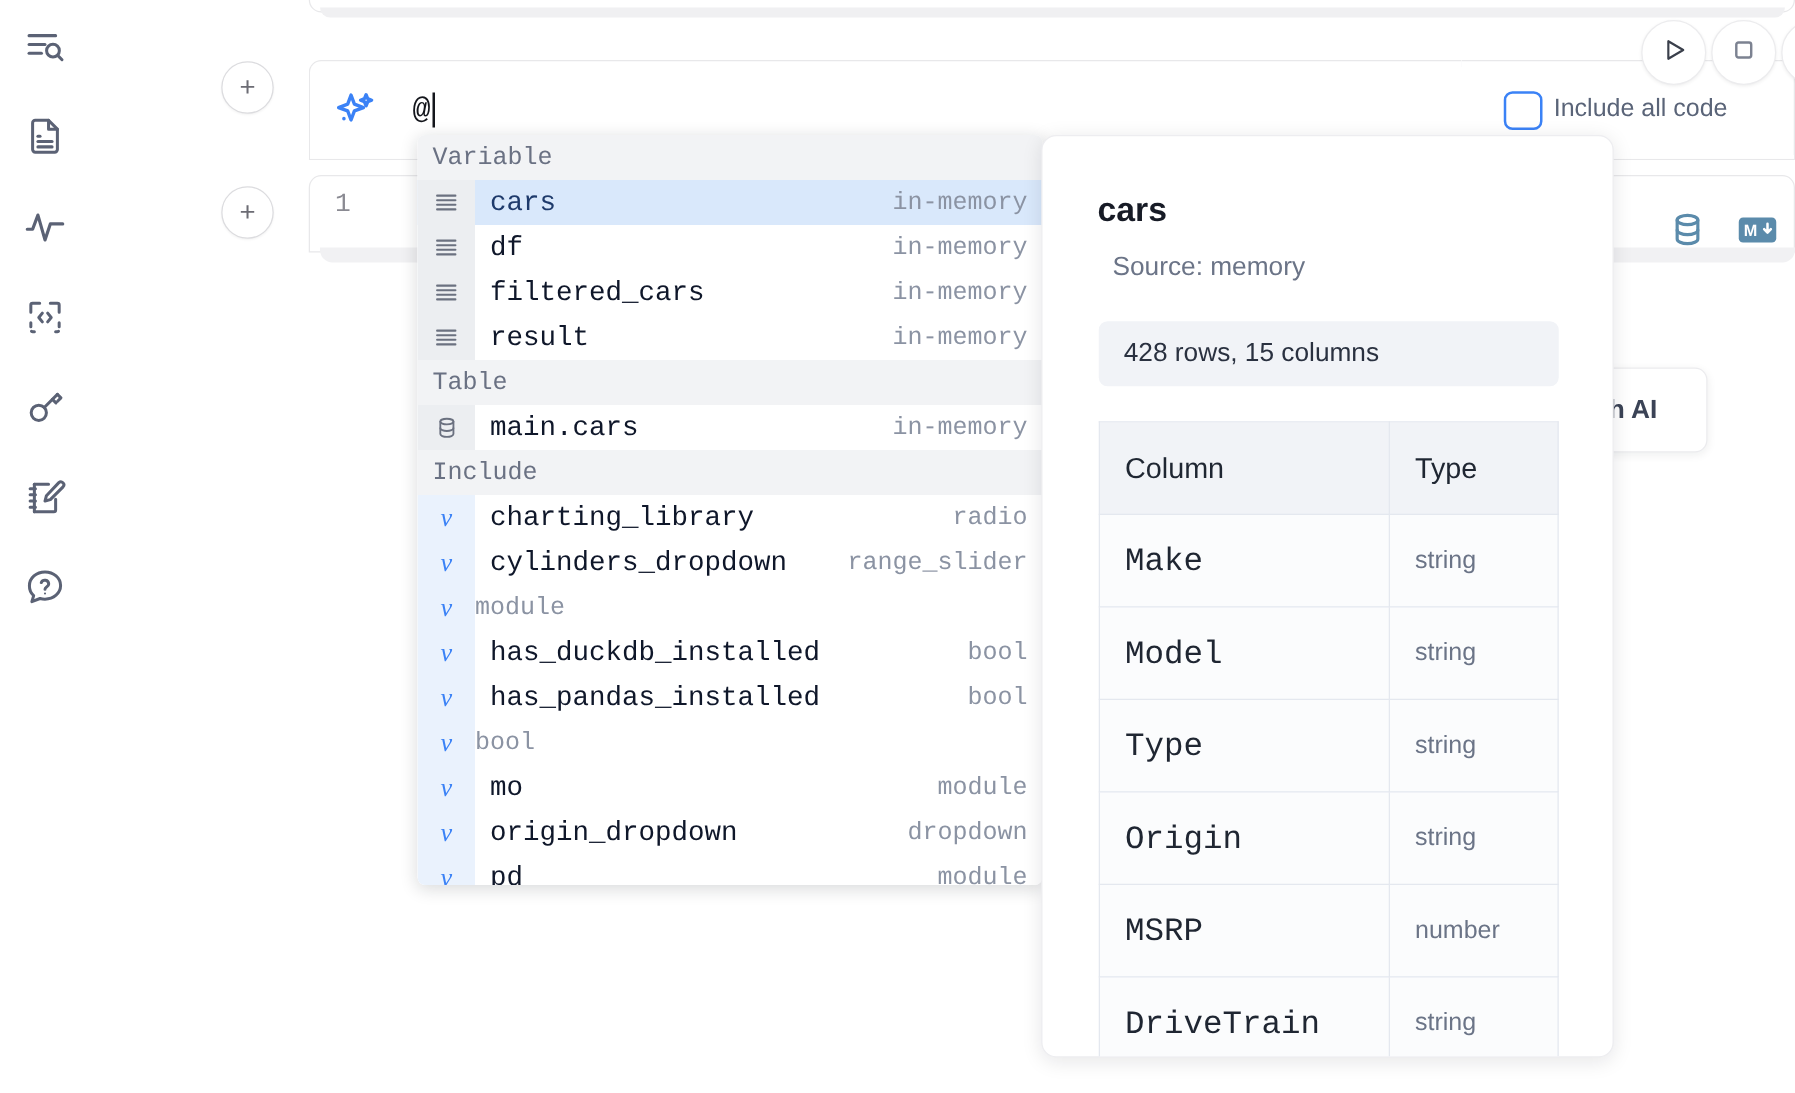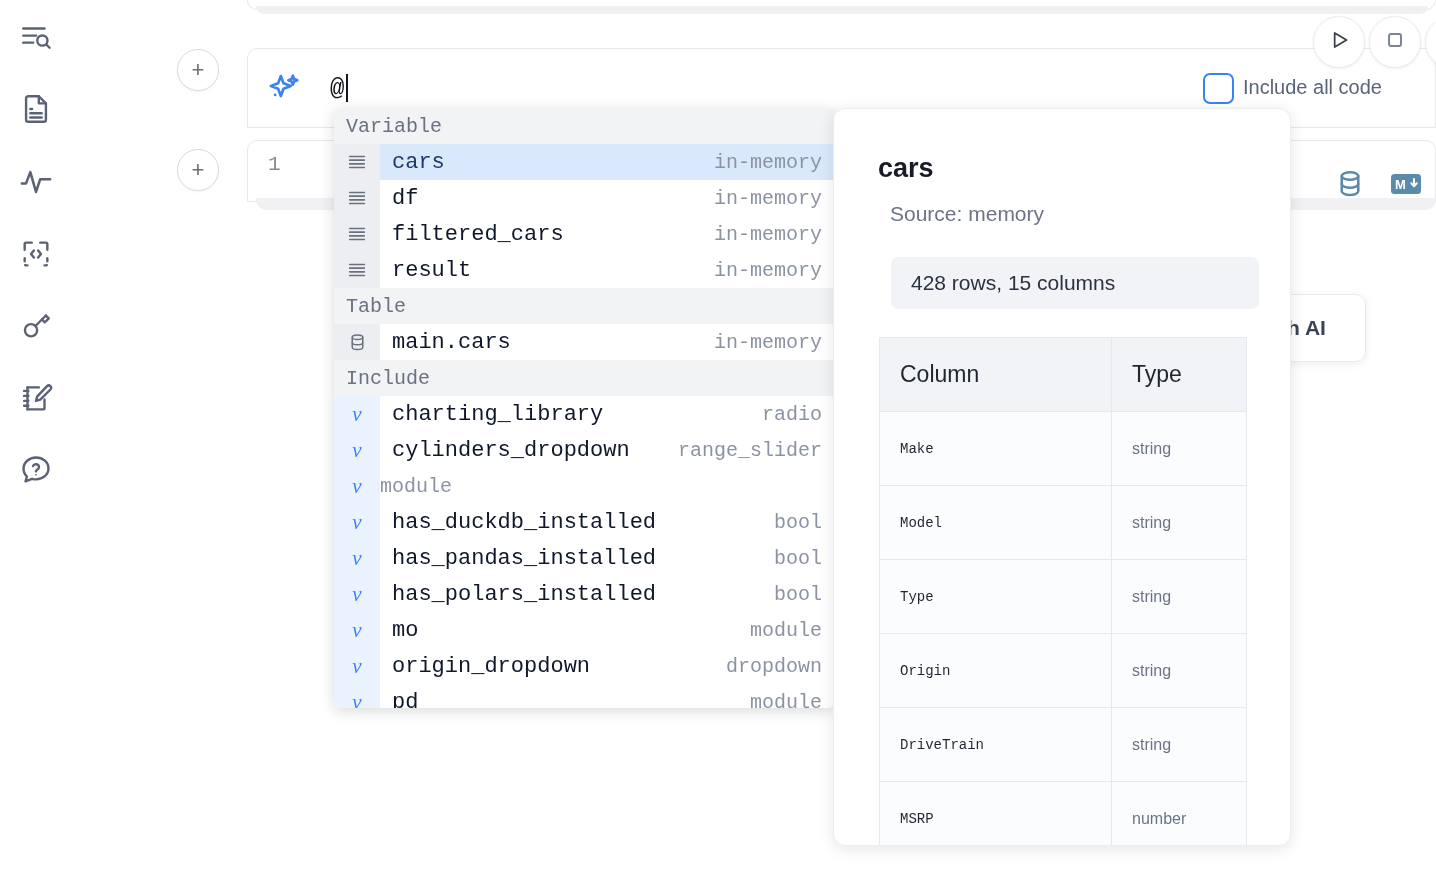--- a/index.html
+++ b/index.html
@@ -94,29 +94,29 @@
 
   
   .doc { position:absolute; left:833px; top:108px; width:458px; height:738px;
          background:#fff; border:1px solid #ededf0; border-radius:12px;
          box-shadow:0 3px 16px rgba(20,22,28,.10); z-index:40; overflow:hidden; }
   .doc-title { position:absolute; left:44px; top:44px; font-size:27px;
                font-weight:700; color:#171b26; }
   .doc-src { position:absolute; left:56px; top:93px; font-size:21px; color:#6b7487; }
   .doc-pill { position:absolute; left:45px; top:148px; width:368px; height:52px;
               background:#f1f3f7; border-radius:7px; display:flex; align-items:center;
-              padding-left:20px; font-size:21px; color:#2a3140;margin-left:12px; }
+              padding-left:20px; font-size:21px; color:#2a3140; }
   .doc-table { position:absolute; left:45px; top:228px; width:368px;
                border-collapse:collapse; table-layout:fixed; }
   .doc-table th, .doc-table td { border:1px solid #e4e8ef; height:74px;
                text-align:left; padding-left:20px; vertical-align:middle; }
   .doc-table th { background:#f1f3f7; font-weight:400; font-size:23px; color:#1f2632; }
-  .doc-table td.col { font-family:"Liberation Mono", monospace; font-size:14px;
+  .doc-table td.col { font-family:"Liberation Mono", monospace; font-size:26px;
                color:#1f2632; background:#fbfcfd; }
-  .doc-table td.typ { font-size:16px; color:#6b7487; background:#fbfcfd; }
+  .doc-table td.typ { font-size:20px; color:#6b7487; background:#fbfcfd; }
   .doc-table th:first-child, .doc-table td:first-child { width:232px; }
 </style>
 </head>
 <body>
 
 <div id="root">
 
   <div class="rail">
     <div class="rail-item" style="top:15px">
       <span>
@@ -330,21 +330,20 @@
         <span class="ac-name">has_duckdb_installed</span>
         <span class="ac-type">bool</span>
       </div>
       <div class="ac-row var">
         <span class="ac-ico">v</span>
         <span class="ac-name">has_pandas_installed</span>
         <span class="ac-type">bool</span>
       </div>
       <div class="ac-row var">
         <span class="ac-ico">v</span>
-        <span class="ac-name">has_polars_installed</span>
         <span class="ac-type">bool</span>
       </div>
       <div class="ac-row var">
         <span class="ac-ico">v</span>
         <span class="ac-name">mo</span>
         <span class="ac-type">module</span>
       </div>
       <div class="ac-row var">
         <span class="ac-ico">v</span>
         <span class="ac-name">origin_dropdown</span>
@@ -379,24 +378,24 @@
           </tr>
           <tr>
             <td class="col">Type</td>
             <td class="typ">string</td>
           </tr>
           <tr>
             <td class="col">Origin</td>
             <td class="typ">string</td>
           </tr>
           <tr>
+            <td class="col">MSRP</td>
+            <td class="typ">number</td>
+          </tr>
+          <tr>
             <td class="col">DriveTrain</td>
             <td class="typ">string</td>
           </tr>
-          <tr>
-            <td class="col">MSRP</td>
-            <td class="typ">number</td>
-          </tr>
         </tbody>
     </table>
   </div>
 
 </div>
 
 </body></html>

